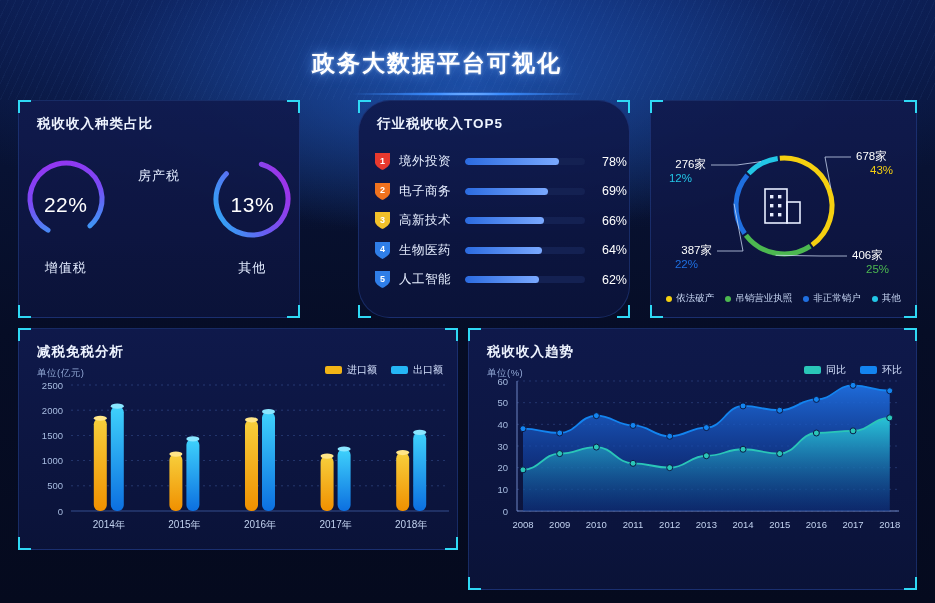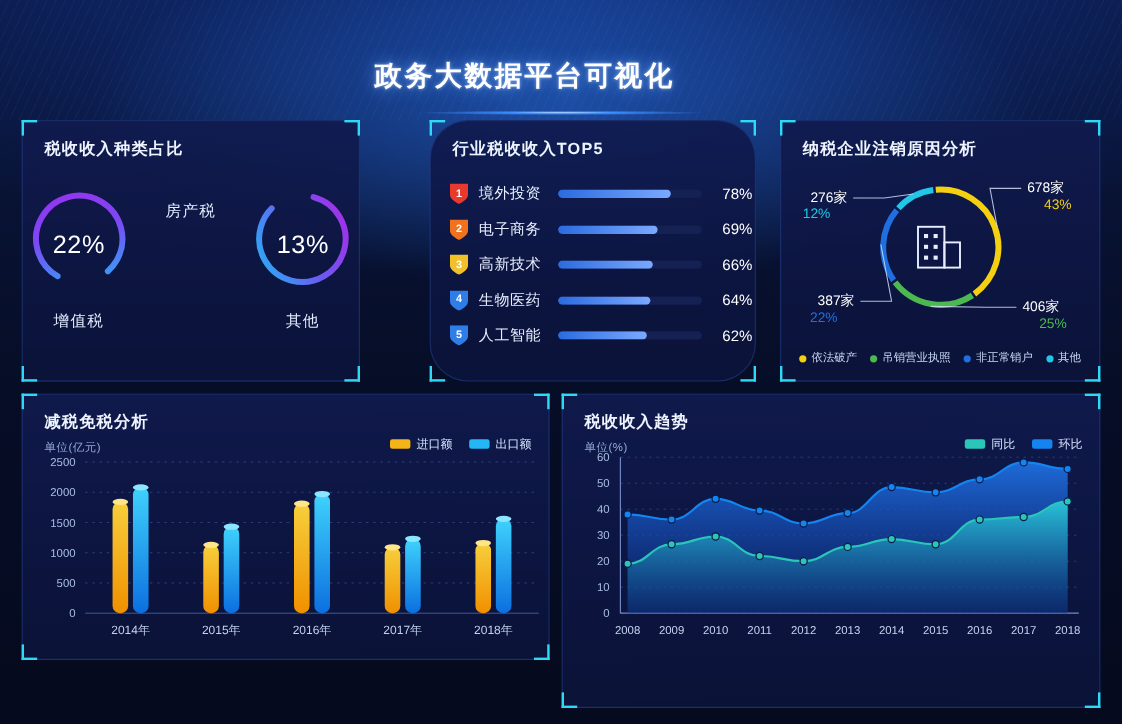--- a/index.html
+++ b/index.html
@@ -233,21 +233,20 @@
           <div class="rank-pct">62%</div>
         </div>
       </div>
   </div>
 
   <div class="panel" id="p3">
     <i class="c tl"></i>
     <i class="c tr"></i>
     <i class="c bl"></i>
     <i class="c br"></i>
-    <div class="p-title">纳税企业注销原因分析</div>
 
     <div class="donut-area">
       <svg width="267" height="155" viewBox="0 0 267 155" id="donut-svg">
           <path d="M 128.8165243481124 27.18265449159621 A 48 48 0 0 1 161.0339844588965 113.96274779014374" fill="none" stroke="#f5d010" stroke-width="5" stroke-linecap="butt"></path>
           <path d="M 159.3077711288378 115.14848911519196 A 48 48 0 0 1 94.91903966602071 104.22054859241858" fill="none" stroke="#4cb850" stroke-width="5" stroke-linecap="butt"></path>
           <path d="M 93.6807018741284 102.53166894485022 A 48 48 0 0 1 96.30917900777072 44.05192001244363" fill="none" stroke="#1f6fe0" stroke-width="5" stroke-linecap="butt"></path>
           <path d="M 97.69403682852567 42.48094459344647 A 48 48 0 0 1 126.73474277343752 27.410646654057103" fill="none" stroke="#22c6e6" stroke-width="5" stroke-linecap="butt"></path>
           <path d="M 179.87393333062354 57.59786294398703 L 174 26 L 200 26" fill="none" stroke="#cfdcf5" stroke-width="0.9" opacity="0.85"></path>
           <text x="205" y="29" fill="#ffffff" font-size="11.5" text-anchor="start">678家</text>
           <text x="219" y="43" fill="#f5d010" font-size="11.5" text-anchor="start">43%</text>

